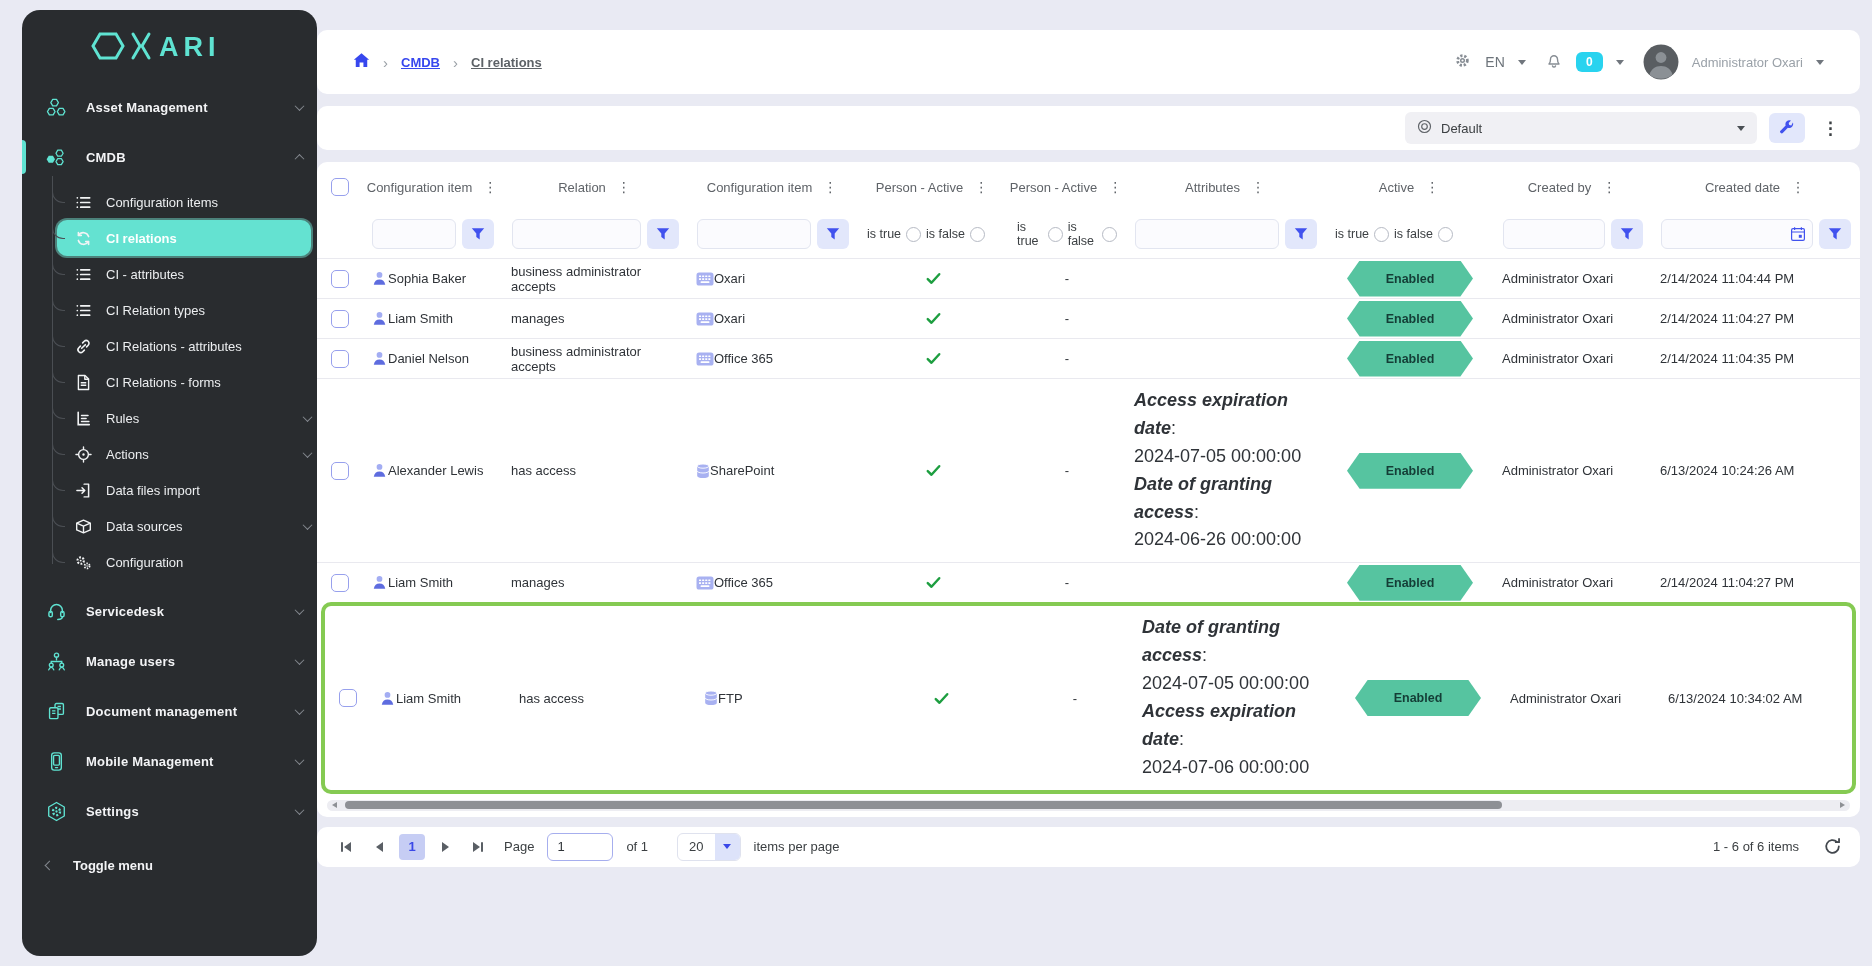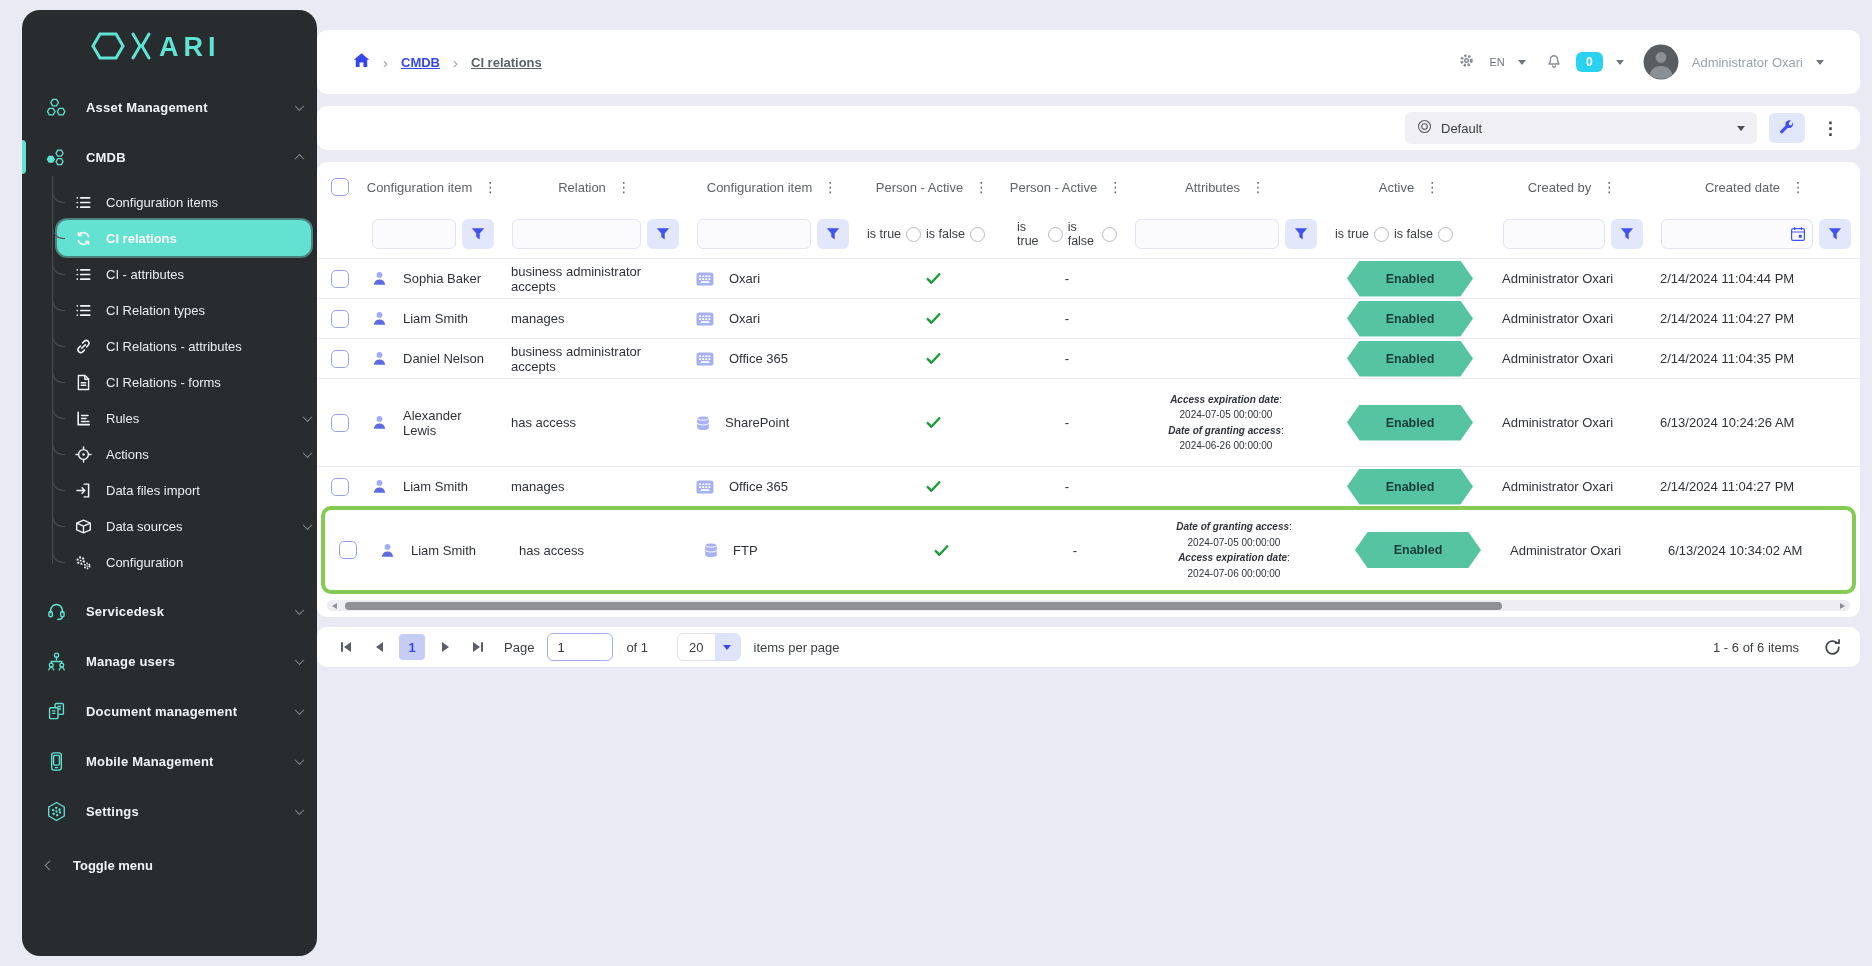--- a/index.html
+++ b/index.html
@@ -53,21 +53,21 @@
 
   .topbar { margin-top:30px; height:64px; display:flex; align-items:center;
     justify-content:space-between; padding:0 36px; }
   .crumbs { display:flex; align-items:center; gap:13px; }
   .crumb-sep { color:#9aa0a6; font-size:15px; }
   .crumb-link { font-size:13px; font-weight:700; color:#3747ee; text-decoration:underline; cursor:pointer; }
   .crumb-current { font-size:13px; font-weight:700; color:#5d6267; text-decoration:underline; }
   .top-right { display:flex; align-items:center; gap:13px; }
   .tri { width:0; height:0; border-left:4.5px solid transparent; border-right:4.5px solid transparent;
     border-top:5.5px solid #70767d; }
-  .lang { font-size:11px; color:#6d747b; }
+  .lang { font-size:14px; color:#6d747b; }
   .notif-badge { min-width:27px; height:20px; padding:0 6px; border-radius:6px; background:#29d3ef;
     color:#fff; font-size:12px; font-weight:700; display:grid; place-items:center; }
   .user-name { font-size:13px; color:#9aa1a8; }
   .avatar { width:36px; height:36px; border-radius:50%; overflow:hidden; flex:none; cursor:pointer; }
 
   .toolbar { margin-top:12px; height:44px; display:flex; align-items:center;
     justify-content:flex-end; gap:12px; padding:0 16px; }
   .view-select { width:352px; height:32px; background:#f0f0f4; border-radius:6px;
     display:flex; align-items:center; gap:9px; padding:0 12px; cursor:pointer; }
   .view-select .vlabel { font-size:13px; color:#3c4043; }
@@ -94,28 +94,28 @@
     border-radius:6px; display:grid; place-items:center; cursor:pointer; }
   .date-wrap { position:relative; flex:1; min-width:0; display:flex; }
   .date-wrap .filter-input { padding-right:26px; width:100%; }
   .cal { position:absolute; right:7px; top:7px; width:16px; height:16px; cursor:pointer; }
   .bool { font-size:12.5px; color:#3c4043; gap:5px; }
   .radio { width:15px; height:15px; border:1.5px solid #b6bac4; border-radius:50%;
     background:#fff; display:inline-block; cursor:pointer; flex:none; }
   .rows .row { border-top:1px solid #e9e9ef; min-height:40px; cursor:pointer; }
   .rows .row.tall { min-height:88px; }
   .rows .row.highlight { border:4px solid var(--hl); border-radius:10px; margin:0 4px; }
-  .cell { display:flex; align-items:center; gap:15px; padding:0 8px;
+  .cell { display:flex; align-items:center; gap:0; padding:0 8px;
     font-size:13px; color:#2f3338; min-width:0; }
   .cell .icn { flex:none; display:grid; place-items:center; }
   .c-center { justify-content:center; }
   .badge { width:126px; height:36px; background:var(--badge); color:#143d36;
     font-size:12.5px; font-weight:700; display:grid; place-items:center;
     clip-path:polygon(10% 0,90% 0,100% 50%,90% 100%,10% 100%,0 50%); }
-  .attrs { text-align:center; font-size:10px; line-height:1.55; padding:8px 0; }
+  .attrs { font-size:18px; line-height:1.55; padding:8px 0; }
   .attr-label { font-weight:700; font-style:italic; }
   .hscroll { margin:6px 10px 4px; height:11px; background:#ededf2; border-radius:6px; position:relative; }
   .hthumb { position:absolute; left:18px; top:1.5px; height:8px; width:76%;
     background:#8e9095; border-radius:4px; cursor:pointer; }
   .harr { position:absolute; top:2.5px; width:0; height:0;
     border-top:3px solid transparent; border-bottom:3px solid transparent; }
   .harr.l { left:5px; border-right:5px solid #8e9095; }
   .harr.r { right:5px; border-left:5px solid #8e9095; }
 
   

